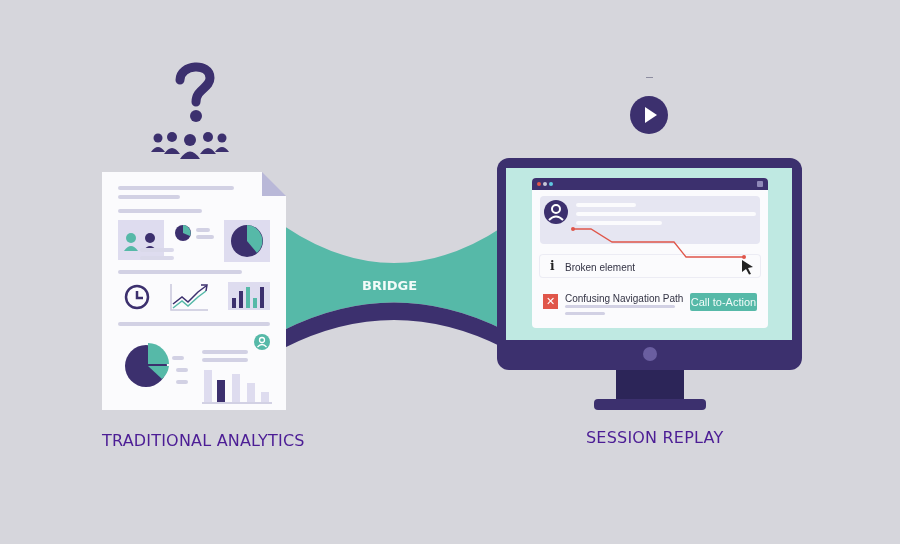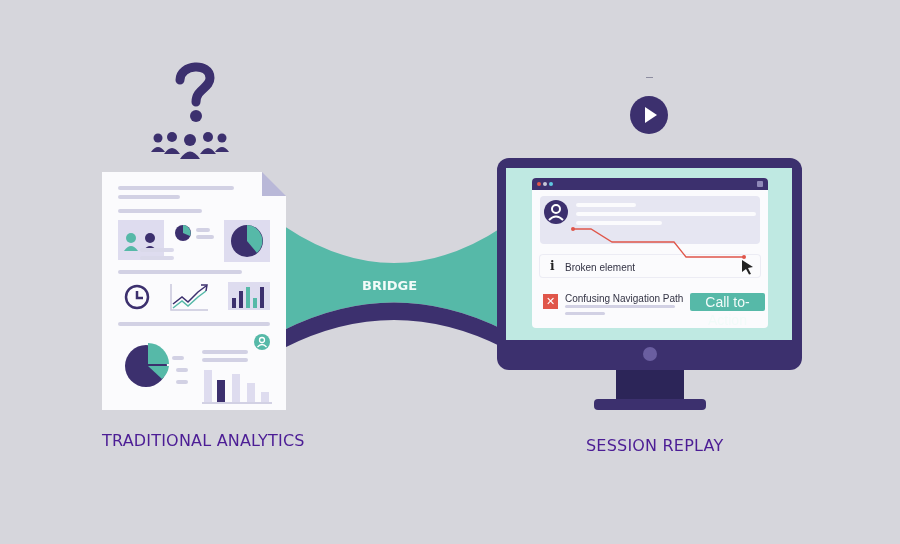--- a/index.html
+++ b/index.html
@@ -7,21 +7,21 @@
   .abs{position:absolute;}
   .label{font-family:"DejaVu Sans",sans-serif;color:#4c1d95;font-size:16px;letter-spacing:0.2px;}
   .doc{left:102px;top:172px;width:184px;height:238px;background:#fbfbfd;}
   .fold{left:262px;top:172px;width:0;height:0;border-left:24px solid #b9b8d8;border-top:24px solid #d6d6dc;}
   .bar{position:absolute;height:4px;background:#d2d1e4;border-radius:2px;}
   .tile{position:absolute;background:#dedcef;}
   .monitor{left:497px;top:158px;width:305px;height:212px;background:#3c306e;border-radius:12px;}
   .screen{left:506px;top:168px;width:286px;height:172px;background:#bfe9e2;}
   .win{left:532px;top:178px;width:236px;height:150px;background:#fbfbfd;border-radius:4px;overflow:hidden;}
   .winbar{position:absolute;left:0;top:0;width:236px;height:12px;background:#3c306e;}
-  .cta{left:690px;top:293px;width:75px;height:18px;background:#56b9a8;border-radius:2px;color:#f2fbf9;font-size:14px;text-align:center;line-height:18px;}
+  .cta{left:690px;top:293px;width:67px;height:18px;background:#56b9a8;border-radius:2px;color:#f2fbf9;font-size:11px;text-align:center;line-height:18px;}
   .txt{color:#333344;font-size:10px;}
 </style>
 </head>
 <body>
 
 <div class="abs" style="left:170px;top:58px;width:50px;height:70px;">
   <svg width="50" height="70" viewBox="0 0 50 70">
     <path d="M10 22 C10 6 40 4 40 20 C40 30 26 31 26 44" fill="none" stroke="#3c306e" stroke-width="9" stroke-linecap="round"></path>
     <circle cx="26" cy="58" r="6" fill="#3c306e"></circle>
   </svg>
@@ -196,13 +196,13 @@
   </svg>
 </div>
 <div class="abs" style="left:741px;top:259px;width:14px;height:16px;">
   <svg width="14" height="16" viewBox="0 0 14 16">
       <path d="M1 1 L12 8 L7 9 L10 15 L8 15.5 L5 10 L1 13 Z" fill="#222"></path>
     </svg>
 </div>
 
 <div class="abs cta">Call to-Action</div>
 
-<div class="abs label" style="left:586px;top:428px;margin-top:8px;">SESSION REPLAY</div>
+<div class="abs label" style="left:586px;top:428px;">SESSION REPLAY</div>
 
 </body></html>

